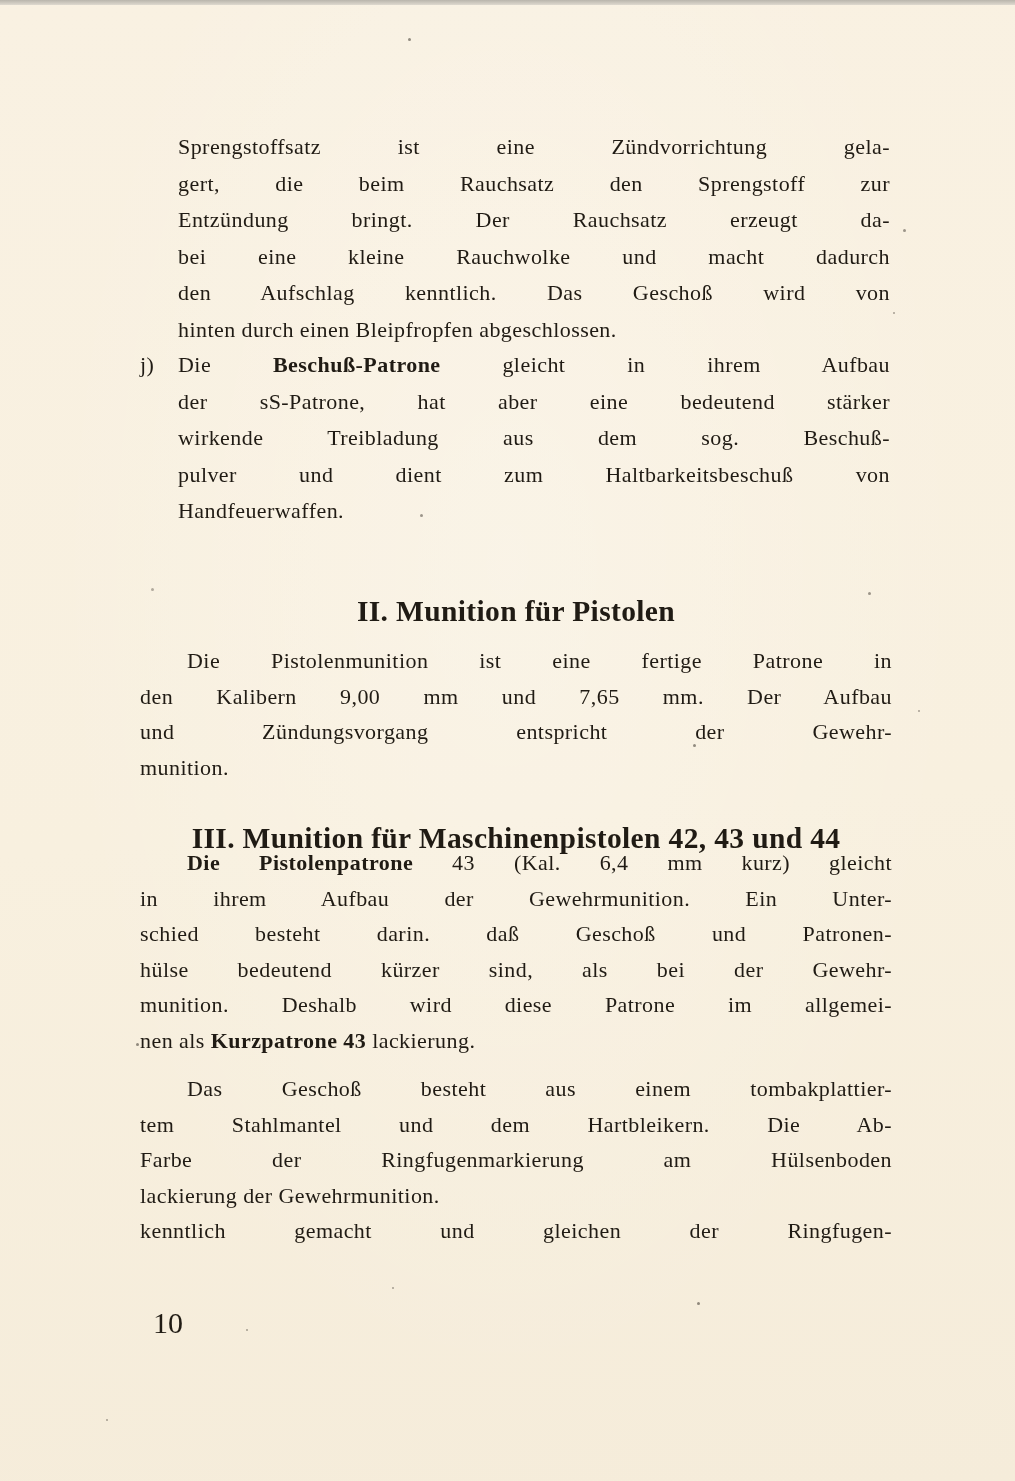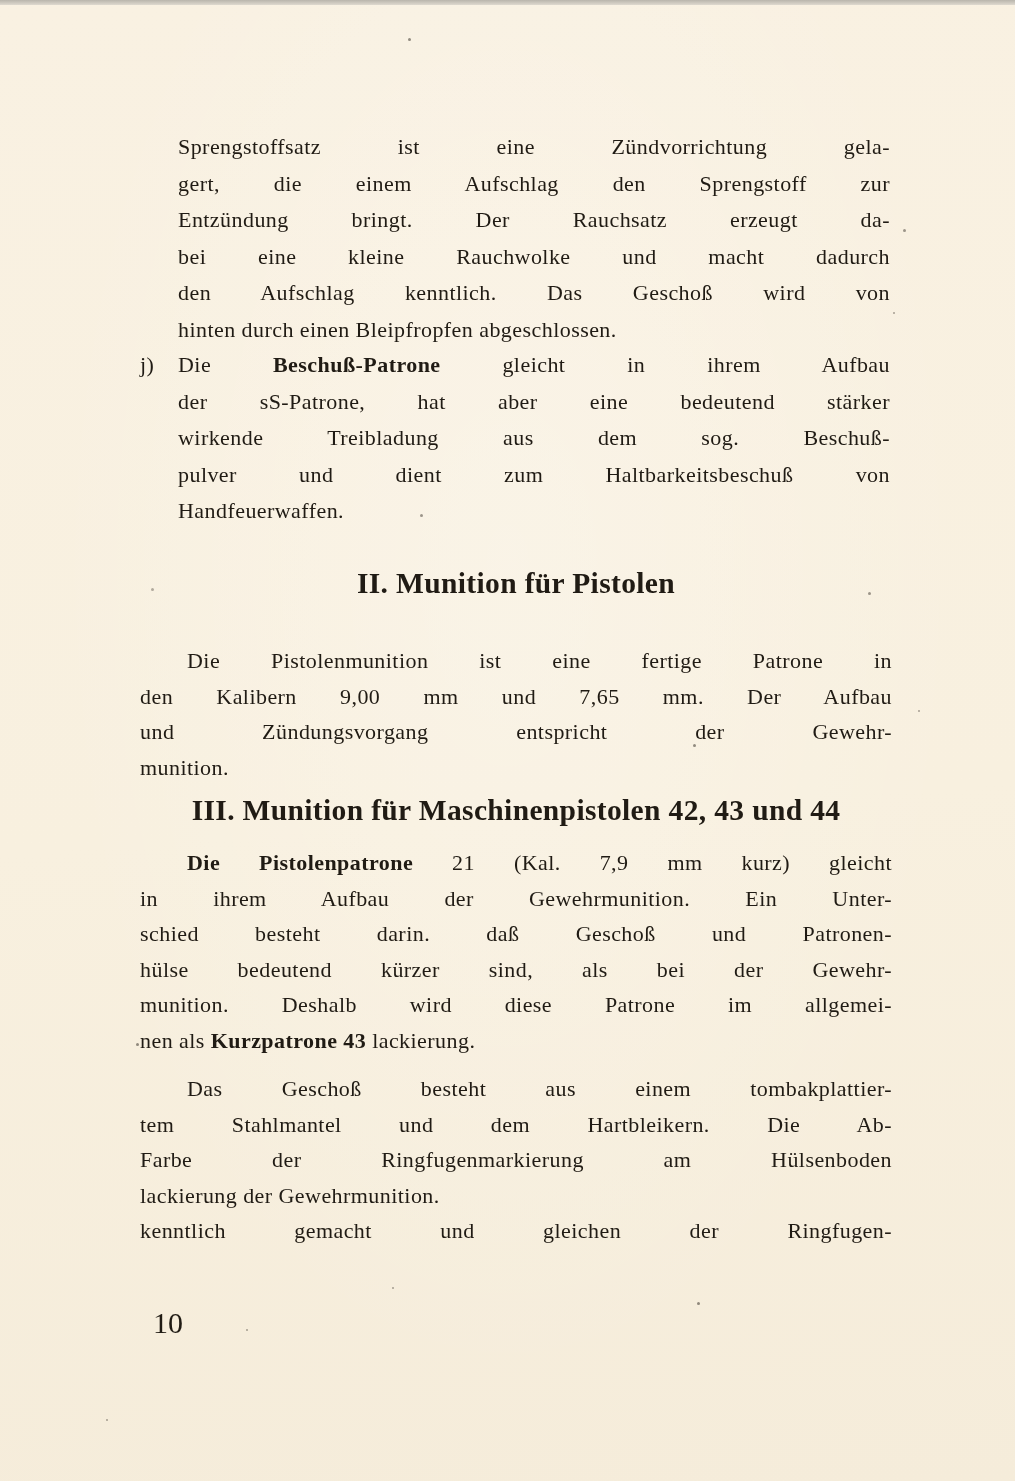--- a/index.html
+++ b/index.html
@@ -20,37 +20,37 @@
   }
   .block { position:absolute; }
   .body-text { font-size:22px; line-height:36.5px; letter-spacing:0.02em; }
   .lower { line-height:35.5px; }
   .tline { text-align:justify; text-align-last:justify; }
   .tline-last { text-align-last:left; }
   .b { font-weight:bold; }
   .indent-first .tline:first-child { text-indent:47px; }
   .heading {
     font-weight:bold; text-align:center;
-    font-size:29.5px; line-height:36px; letter-spacing:0.012em;
+    font-size:29.5px; line-height:36px; letter-spacing:0.012em;margin-top:28px;
   }
   .list-item { position:relative; }
   .list-marker { position:absolute; left:-38px; top:0; }
   .page-number { font-size:30px; line-height:34px;margin-left:6px; }
   .speck { position:absolute; background:#2a241c; border-radius:50%; }
 </style>
 </head>
 <body>
 
 <div class="page">
 
   <div class="scan-edge"></div>
 
   <div class="block body-text" style="left:178px; top:129px; width:712px;">
       <div class="tline"><span>Sprengstoffsatz ist eine Zündvorrichtung gela-</span></div>
-      <div class="tline"><span>gert, die einem Aufschlag den Sprengstoff zur</span></div>
+      <div class="tline"><span>gert, die beim Rauchsatz den Sprengstoff zur</span></div>
       <div class="tline"><span>Entzündung bringt. Der Rauchsatz erzeugt da-</span></div>
       <div class="tline"><span>bei eine kleine Rauchwolke und macht dadurch</span></div>
       <div class="tline"><span>den Aufschlag kenntlich. Das Geschoß wird von</span></div>
       <div class="tline tline-last"><span>hinten durch einen Bleipfropfen abgeschlossen.</span></div>
     </div>
 
   <div class="block body-text list-item" style="left:178px; top:347px; width:712px;">
     <span class="list-marker">j)</span>
     <div>
         <div class="tline"><span>Die </span><span class="b">Beschuß-Patrone</span><span> gleicht in ihrem Aufbau</span></div>
@@ -66,21 +66,21 @@
   <div class="block body-text lower indent-first" style="left:140px; top:643px; width:752px;">
       <div class="tline"><span>Die Pistolenmunition ist eine fertige Patrone in</span></div>
       <div class="tline"><span>den Kalibern 9,00 mm und 7,65 mm. Der Aufbau</span></div>
       <div class="tline"><span>und Zündungsvorgang entspricht der Gewehr-</span></div>
       <div class="tline tline-last"><span>munition.</span></div>
     </div>
 
   <div class="block heading" style="left:140px; top:792px; width:752px;">III. Munition für Maschinenpistolen 42, 43 und 44</div>
 
   <div class="block body-text lower indent-first" style="left:140px; top:845px; width:752px;">
-      <div class="tline"><span class="b">Die Pistolenpatrone</span><span> 21 (Kal. 7,9 mm kurz) gleicht</span></div>
+      <div class="tline"><span class="b">Die Pistolenpatrone</span><span> 43 (Kal. 6,4 mm kurz) gleicht</span></div>
       <div class="tline"><span>in ihrem Aufbau der Gewehrmunition. Ein Unter-</span></div>
       <div class="tline"><span>schied besteht darin. daß Geschoß und Patronen-</span></div>
       <div class="tline"><span>hülse bedeutend kürzer sind, als bei der Gewehr-</span></div>
       <div class="tline"><span>munition. Deshalb wird diese Patrone im allgemei-</span></div>
       <div class="tline tline-last"><span>nen als </span><span class="b">Kurzpatrone 43</span><span> lackierung.</span></div>
     </div>
 
   <div class="block body-text lower indent-first" style="left:140px; top:1071px; width:752px;">
       <div class="tline"><span>Das Geschoß besteht aus einem tombakplattier-</span></div>
       <div class="tline"><span>tem Stahlmantel und dem Hartbleikern. Die Ab-</span></div>

